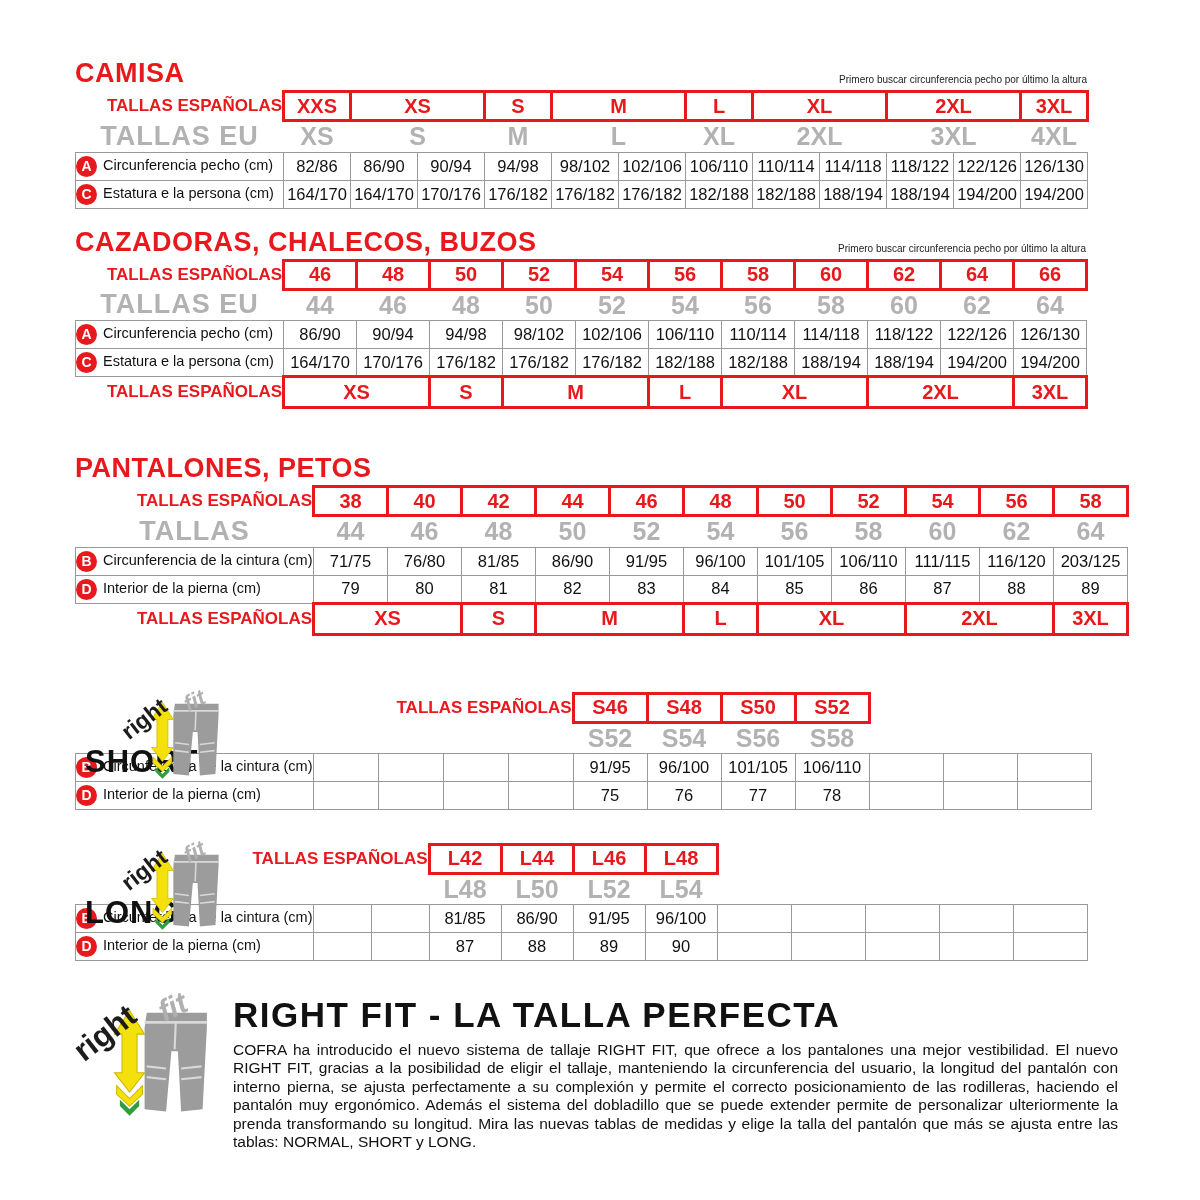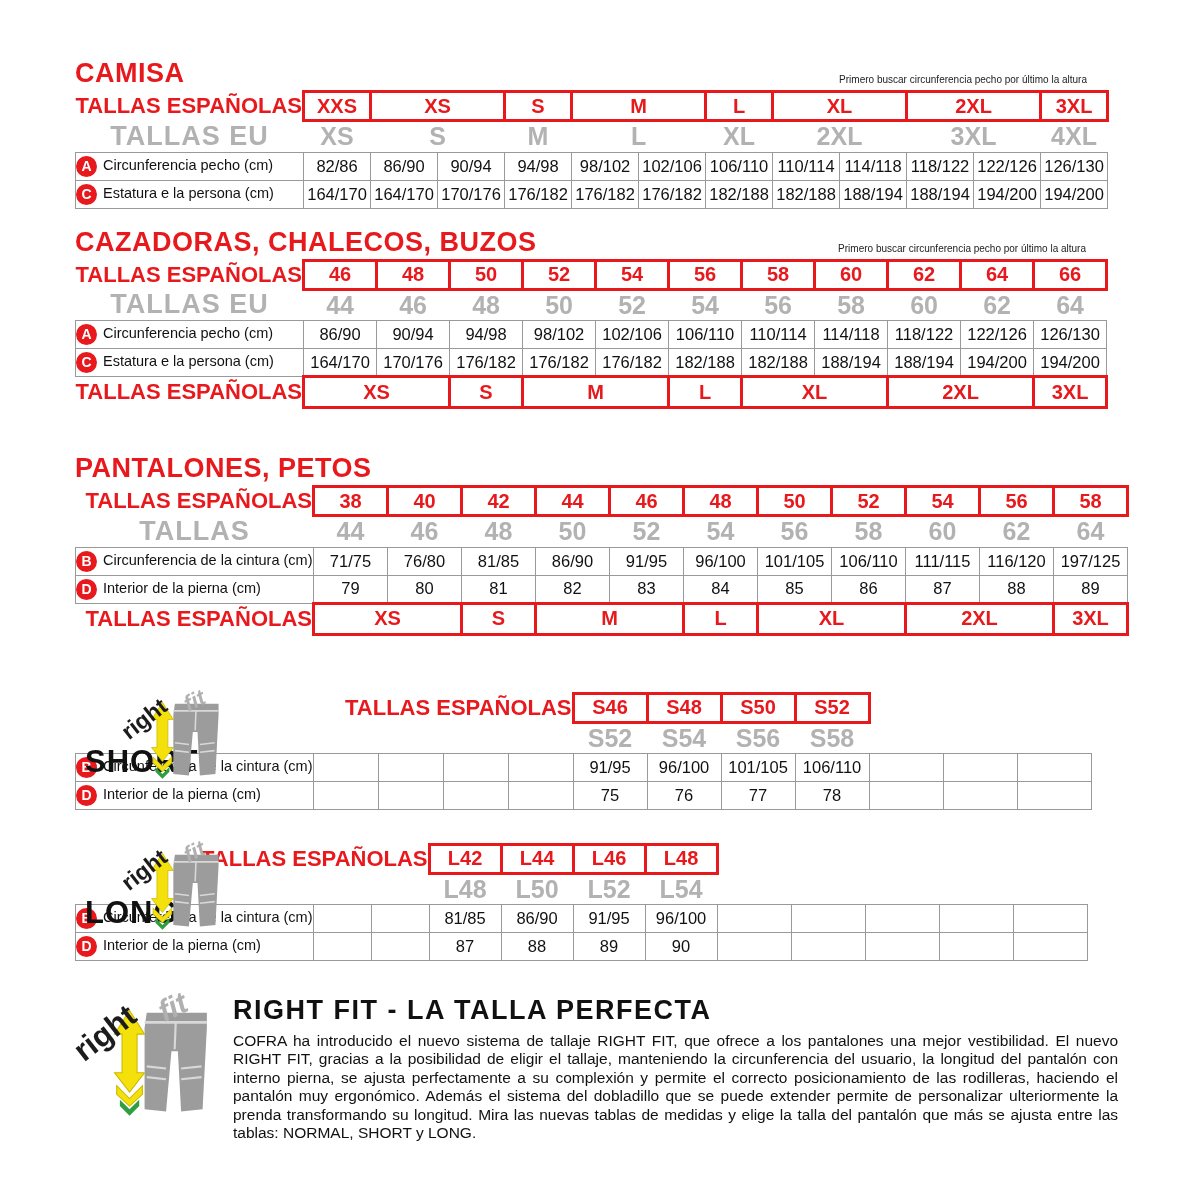--- a/index.html
+++ b/index.html
@@ -29,21 +29,21 @@
   col.c-sl-b{width:74px;}
   col.c-lg-a{width:58px;}
   col.c-lg-b{width:72px;}
   col.c-lg-c{width:74px;}
 
   tr.row-es{height:29px;}
   tr.row-eu{height:31px;}
   tr.row-data{height:28px;}
   tr.row-bottom{height:31px;}
 
-  td.lbl-red{color:var(--red);font-weight:bold;font-size:22px;text-align:right;padding-right:9px;white-space:nowrap;}
+  td.lbl-red{color:var(--red);font-weight:bold;font-size:17px;text-align:right;padding-right:9px;white-space:nowrap;}
   td.cell-red{border:3px solid var(--red);color:var(--red);font-weight:bold;font-size:20px;text-align:center;}
   td.lbl-gray{color:var(--gray);font-weight:bold;font-size:27px;text-align:center;letter-spacing:1px;white-space:nowrap;}
   td.cell-gray{color:var(--gray);font-weight:bold;font-size:25px;text-align:center;}
   td.cell-data{border:1px solid var(--border);font-size:16.5px;text-align:center;color:#111;}
   td.lbl-data{border:1px solid var(--border);font-size:14.5px;padding-left:4px;white-space:nowrap;}
   td.noborder{border:none;}
 
   .circle{display:inline-block;width:21px;height:21px;border-radius:50%;background:var(--red);color:#fff;font-weight:bold;font-size:14px;text-align:center;line-height:21px;margin-right:6px;vertical-align:middle;}
 
   .sec{margin-top:0;}
@@ -54,21 +54,21 @@
   .sl-section{position:relative;margin-top:0;}
   .sec-short{margin-top:56px;}
   .sec-long{margin-top:26px;}
   .sl-section table{margin-top:33px;}
   .sl-name{position:absolute;left:10px;top:52px;font-size:31px;font-weight:bold;letter-spacing:1px;color:#111;}
   .sl-logo{position:absolute;left:40px;top:-4px;}
 
   
   .rf-section{margin-top:30px;display:flex;align-items:flex-start;}
   .rf-text{margin-left:8px;}
-  .rf-title{font-size:27px;font-weight:bold;letter-spacing:1.5px;color:#111;margin:4px 0 6px 0;}
+  .rf-title{font-size:35px;font-weight:bold;letter-spacing:1.5px;color:#111;margin:4px 0 6px 0;}
   .rf-para{font-size:15.5px;line-height:1.2;width:885px;text-align:justify;color:#111;}
 </style>
 </head>
 <body>
 
 <svg id="rightfit-logo-def" width="0" height="0" style="position:absolute">
   <defs>
     <g id="rf-logo">
       <path d="M48 16 L104 16 L104 30 L100 106 L80 108 L77 52 L71 52 L66 108 L46 106 L46 30 Z" fill="#9c9c9c"></path>
       <line x1="46" y1="25" x2="104" y2="25" stroke="#d8d8d8" stroke-width="2.5"></line>
@@ -277,21 +277,21 @@
         <td class="cell-data">71/75</td>
             <td class="cell-data">76/80</td>
             <td class="cell-data">81/85</td>
             <td class="cell-data">86/90</td>
             <td class="cell-data">91/95</td>
             <td class="cell-data">96/100</td>
             <td class="cell-data">101/105</td>
             <td class="cell-data">106/110</td>
             <td class="cell-data">111/115</td>
             <td class="cell-data">116/120</td>
-            <td class="cell-data">197/125</td>
+            <td class="cell-data">203/125</td>
       </tr>
       <tr class="row-data">
         <td class="lbl-data"><span class="circle">D</span><span>Interior de la pierna (cm)</span></td>
         <td class="cell-data">79</td>
             <td class="cell-data">80</td>
             <td class="cell-data">81</td>
             <td class="cell-data">82</td>
             <td class="cell-data">83</td>
             <td class="cell-data">84</td>
             <td class="cell-data">85</td>

